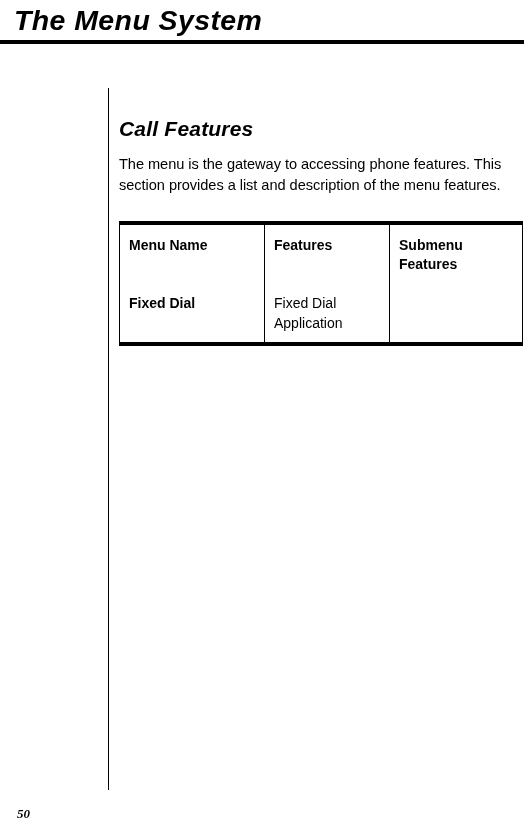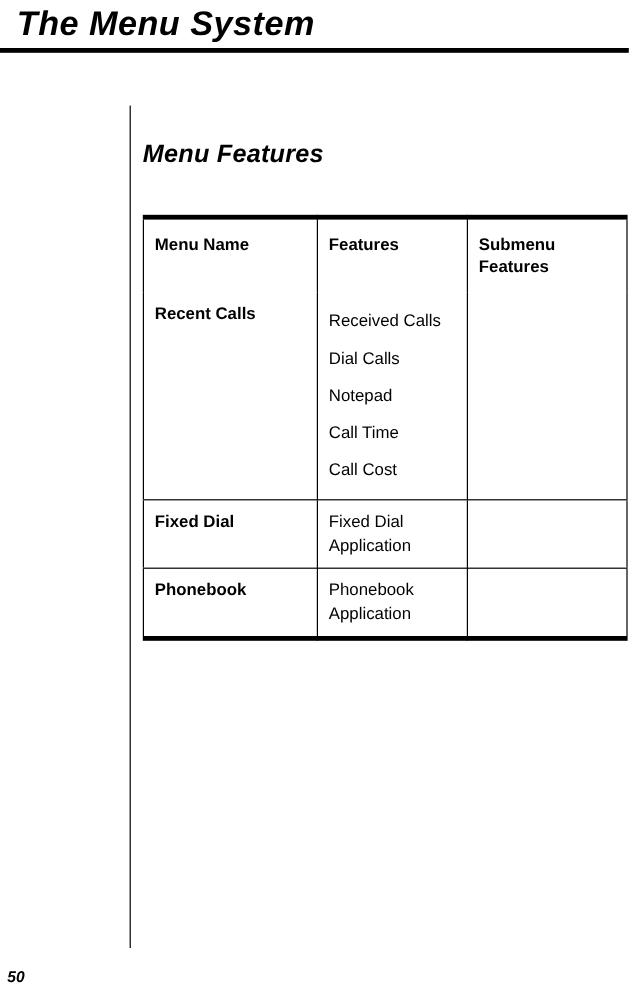--- a/index.html
+++ b/index.html
@@ -51,26 +51,27 @@
     position: absolute;
     left: 108px;
     top: 88px;
     width: 1px;
     height: 702px;
     background: #000000;
   }
 
   .page-number {
     position: absolute;
-    left: 6px;
+    left: 17px;
     top: 806px;
     font-size: 13px;
     font-weight: bold;
     font-style: italic;
     line-height: 16px;
+    font-family: Liberation Serif, serif;
   }
 
   
   .content {
     position: absolute;
     left: 119px;
     top: 88px;
     width: 404px;
   }
 
@@ -161,24 +162,25 @@
 
   <div class="title-rule"></div>
 
   <div class="side-rule"></div>
 
   <div class="content">
 
 
     <div class="spacer-1"></div>
 
-    <h2 class="section-heading">Menu Features</h2>
+    <h2 class="section-heading">Call Features</h2>
 
     <div class="spacer-2"></div>
 
+    <p class="body-text">The menu is the gateway to accessing phone features. This section provides a list and description of the menu features.</p>
 
     <div class="spacer-3"></div>
 
     <table class="menu-table">
       <colgroup>
         <col class="c1">
           <col class="c2">
           <col class="c3">
       </colgroup>
       <thead>
@@ -186,56 +188,33 @@
           <td>Menu Name</td>
           <td>Features</td>
           <td class="hdr-sub">
             <div>Submenu</div>
             <div>Features</div>
           </td>
         </tr>
       </thead>
       <tbody>
 
-        <tr>
-          <td class="name-cell">Recent Calls</td>
-          <td>
-            <ul class="feat-list">
-              <li>Received Calls</li>
-              <li>Dial Calls</li>
-              <li>Notepad</li>
-              <li>Call Time</li>
-              <li>Call Cost</li>
-            </ul>
-          </td>
-          <td class="sub-cell"></td>
-        </tr>
 
 
         <tr>
           <td class="name-cell">Fixed Dial</td>
           <td>
             <ul class="feat-list compact">
               <li>Fixed Dial</li>
               <li>Application</li>
             </ul>
           </td>
           <td class="sub-cell"></td>
         </tr>
 
-        <tr>
-          <td class="name-cell">Phonebook</td>
-          <td>
-            <ul class="feat-list compact">
-              <li>Phonebook</li>
-              <li>Application</li>
-            </ul>
-          </td>
-          <td class="sub-cell"></td>
-        </tr>
 
       </tbody>
     </table>
 
   </div>
 
   <div class="page-number">50</div>
 
 </div>
 

